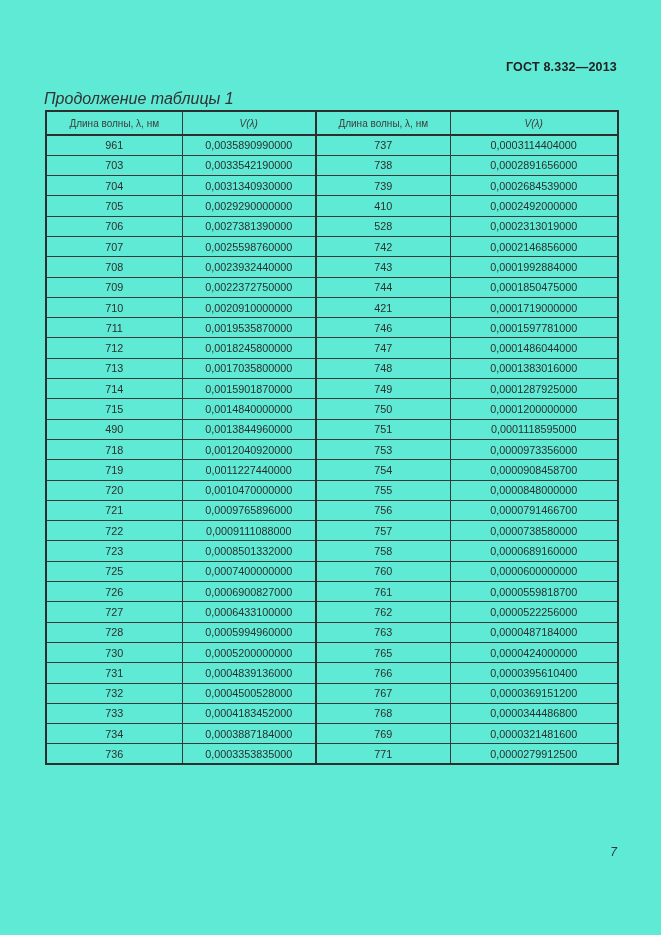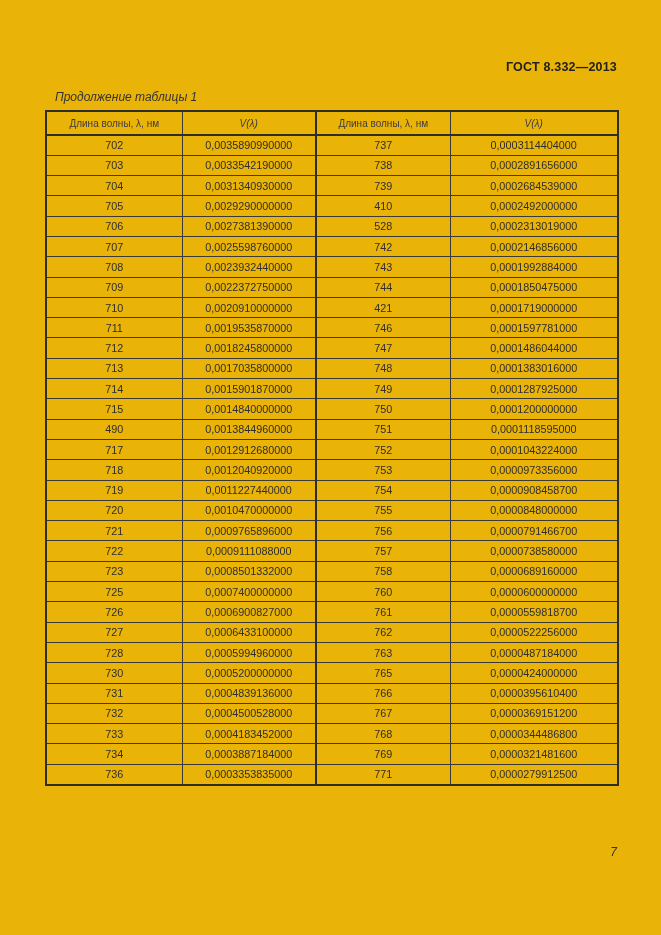--- a/index.html
+++ b/index.html
@@ -6,37 +6,37 @@
   html, body { margin: 0; padding: 0; background: #ffffff; }
   body {
     font-family: "Liberation Sans", sans-serif;
     color: #2b2b2b;
     -webkit-font-smoothing: antialiased;
   }
   .page {
     position: relative;
     width: 661px;
     height: 935px;
-    background: #eab308;
+    background: #5eead4;
     overflow: hidden;
   }
   .doc-ref {
     position: absolute;
     top: 60px;
     right: 44px;
     font-size: 12.5px;
     font-weight: bold;
     color: #222222;
     letter-spacing: 0.2px;
   }
   .table-caption {
     position: absolute;
     top: 90px;
-    left: 55px;
-    font-size: 12px;
+    left: 44px;
+    font-size: 16px;
     font-style: italic;
     color: #333333;
   }
   table.gost-table {
     position: absolute;
     top: 110px;
     left: 45px;
     width: 572px;
     border-collapse: collapse;
     table-layout: fixed;
@@ -99,21 +99,21 @@
     <thead>
       <tr>
         <th>Длина волны, λ, нм</th>
         <th class="v-col">V(λ)</th>
         <th>Длина волны, λ, нм</th>
         <th class="v-col">V(λ)</th>
       </tr>
     </thead>
     <tbody>
         <tr>
-          <td>702</td>
+          <td>961</td>
           <td>0,0035890990000</td>
           <td>737</td>
           <td>0,0003114404000</td>
         </tr>
         <tr>
           <td>703</td>
           <td>0,0033542190000</td>
           <td>738</td>
           <td>0,0002891656000</td>
         </tr>
@@ -189,26 +189,20 @@
           <td>750</td>
           <td>0,0001200000000</td>
         </tr>
         <tr>
           <td>490</td>
           <td>0,0013844960000</td>
           <td>751</td>
           <td>0,0001118595000</td>
         </tr>
         <tr>
-          <td>717</td>
-          <td>0,0012912680000</td>
-          <td>752</td>
-          <td>0,0001043224000</td>
-        </tr>
-        <tr>
           <td>718</td>
           <td>0,0012040920000</td>
           <td>753</td>
           <td>0,0000973356000</td>
         </tr>
         <tr>
           <td>719</td>
           <td>0,0011227440000</td>
           <td>754</td>
           <td>0,0000908458700</td>

